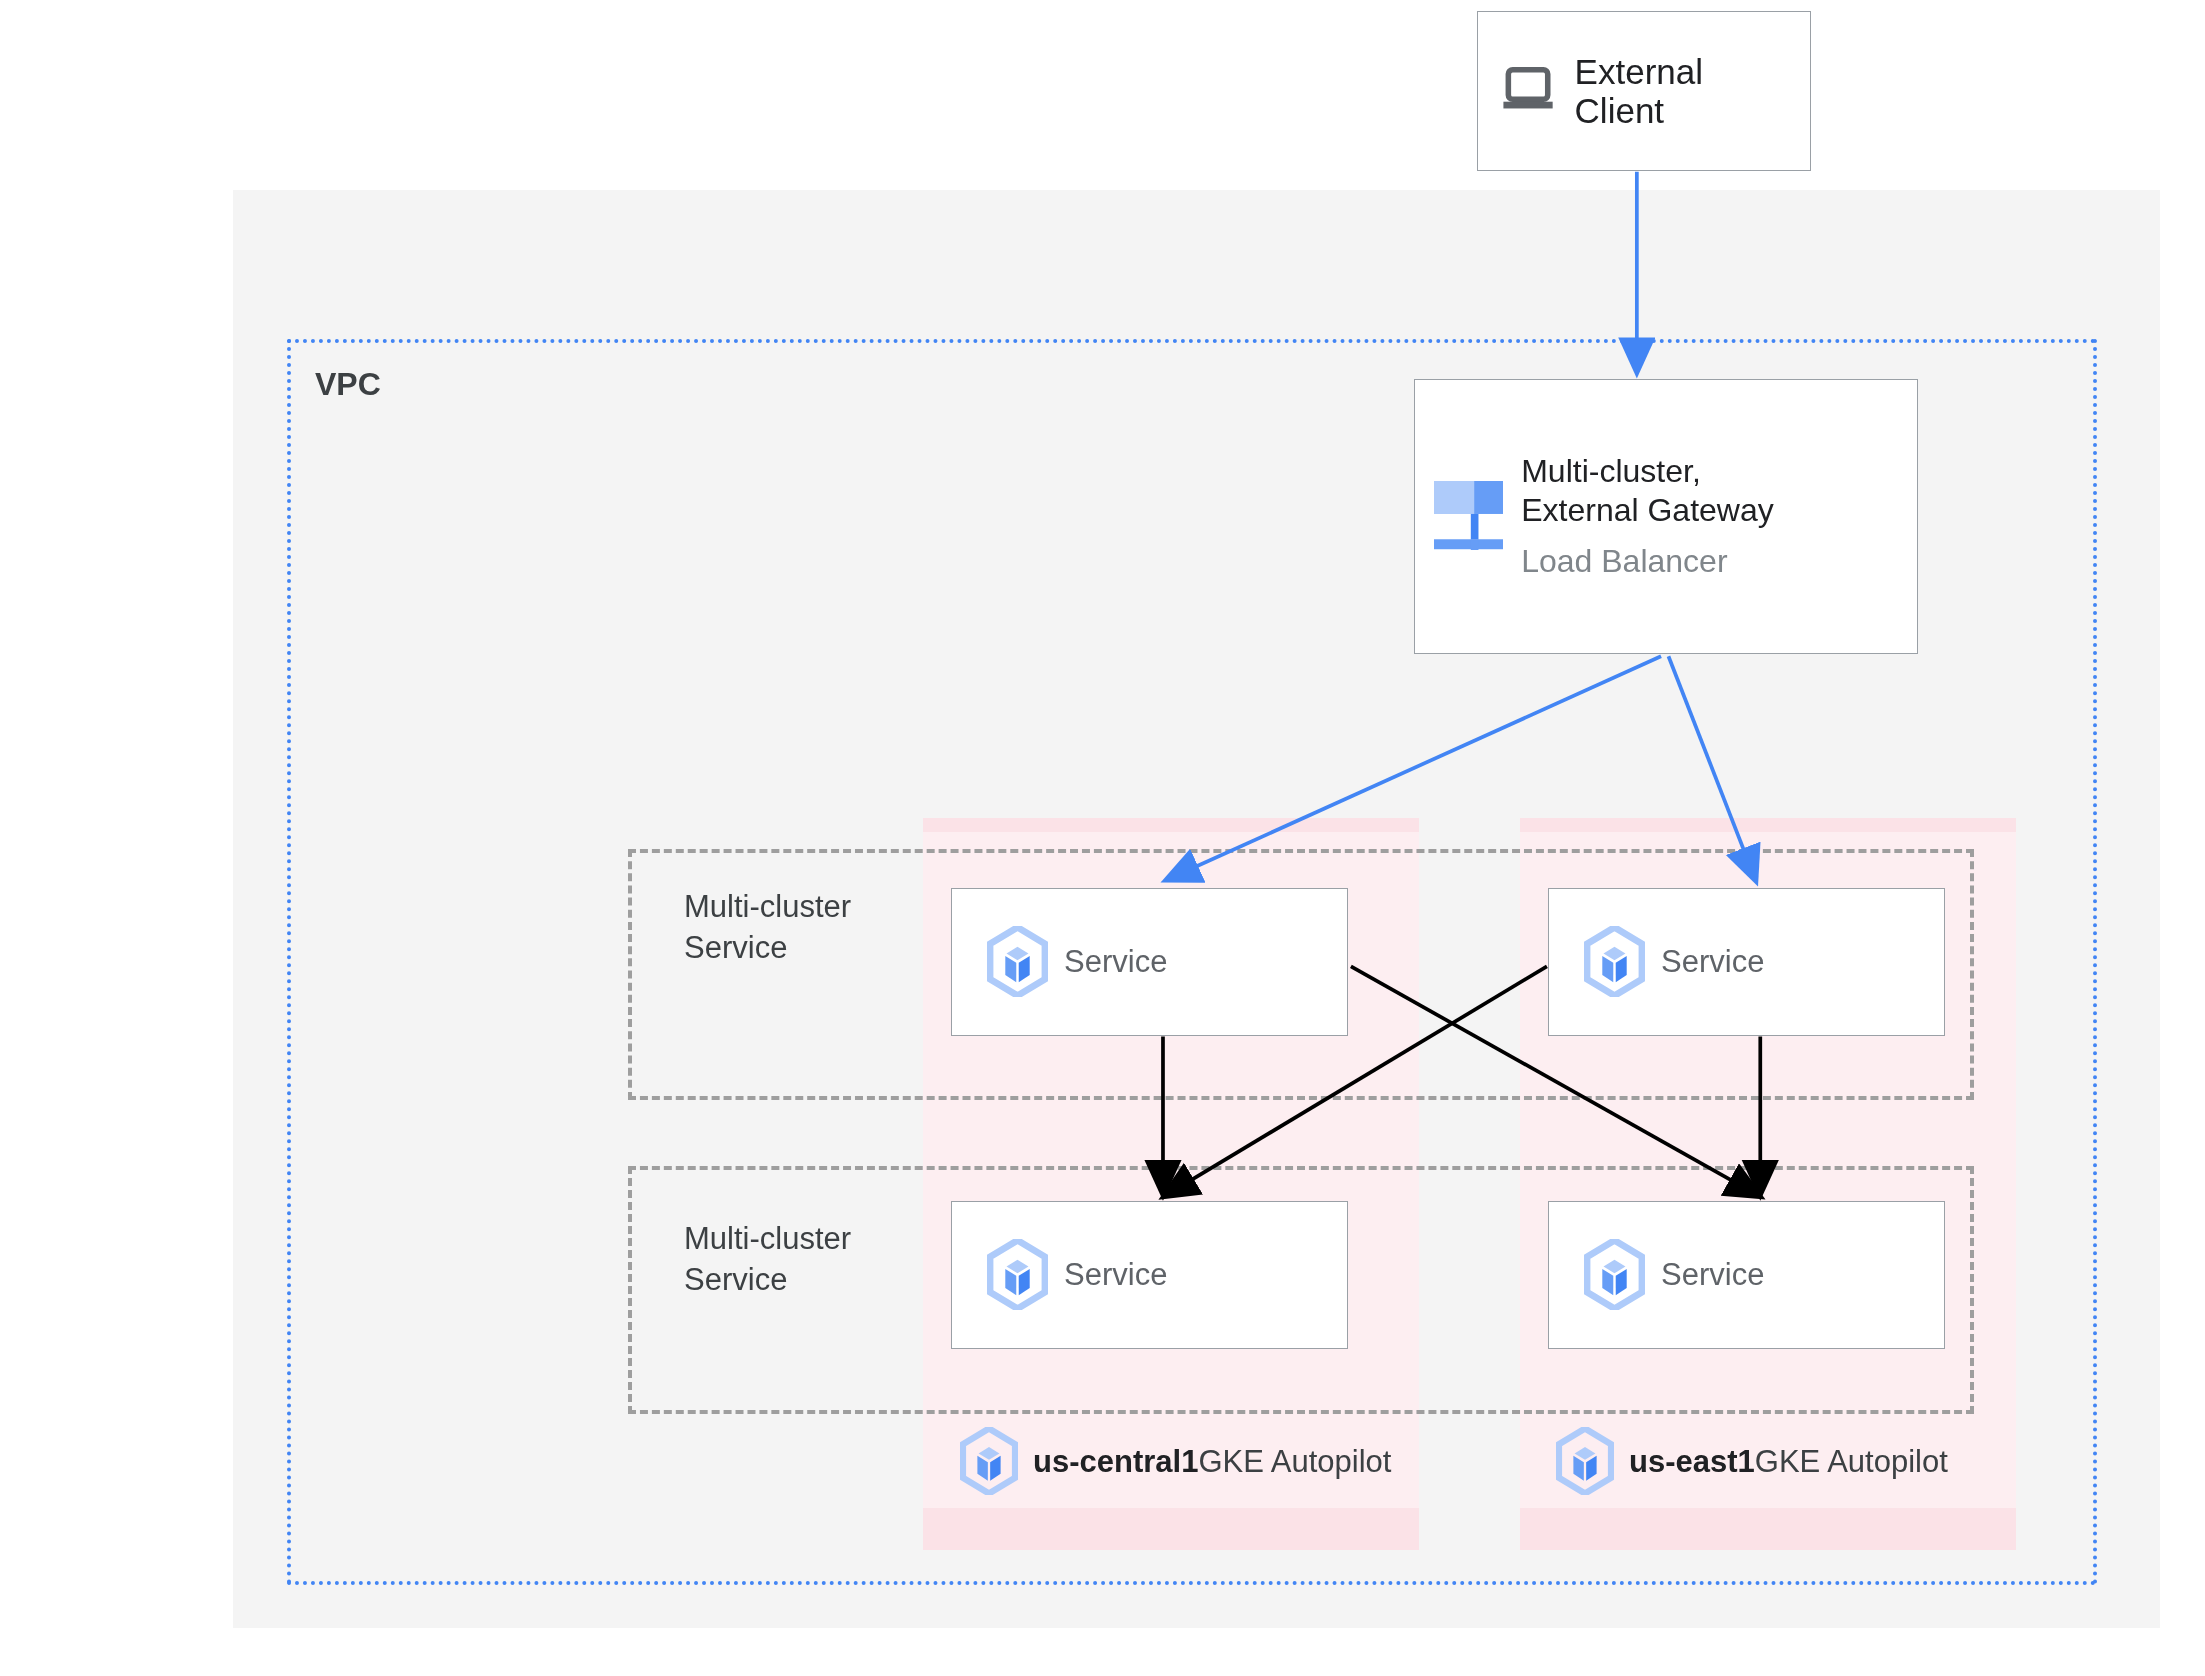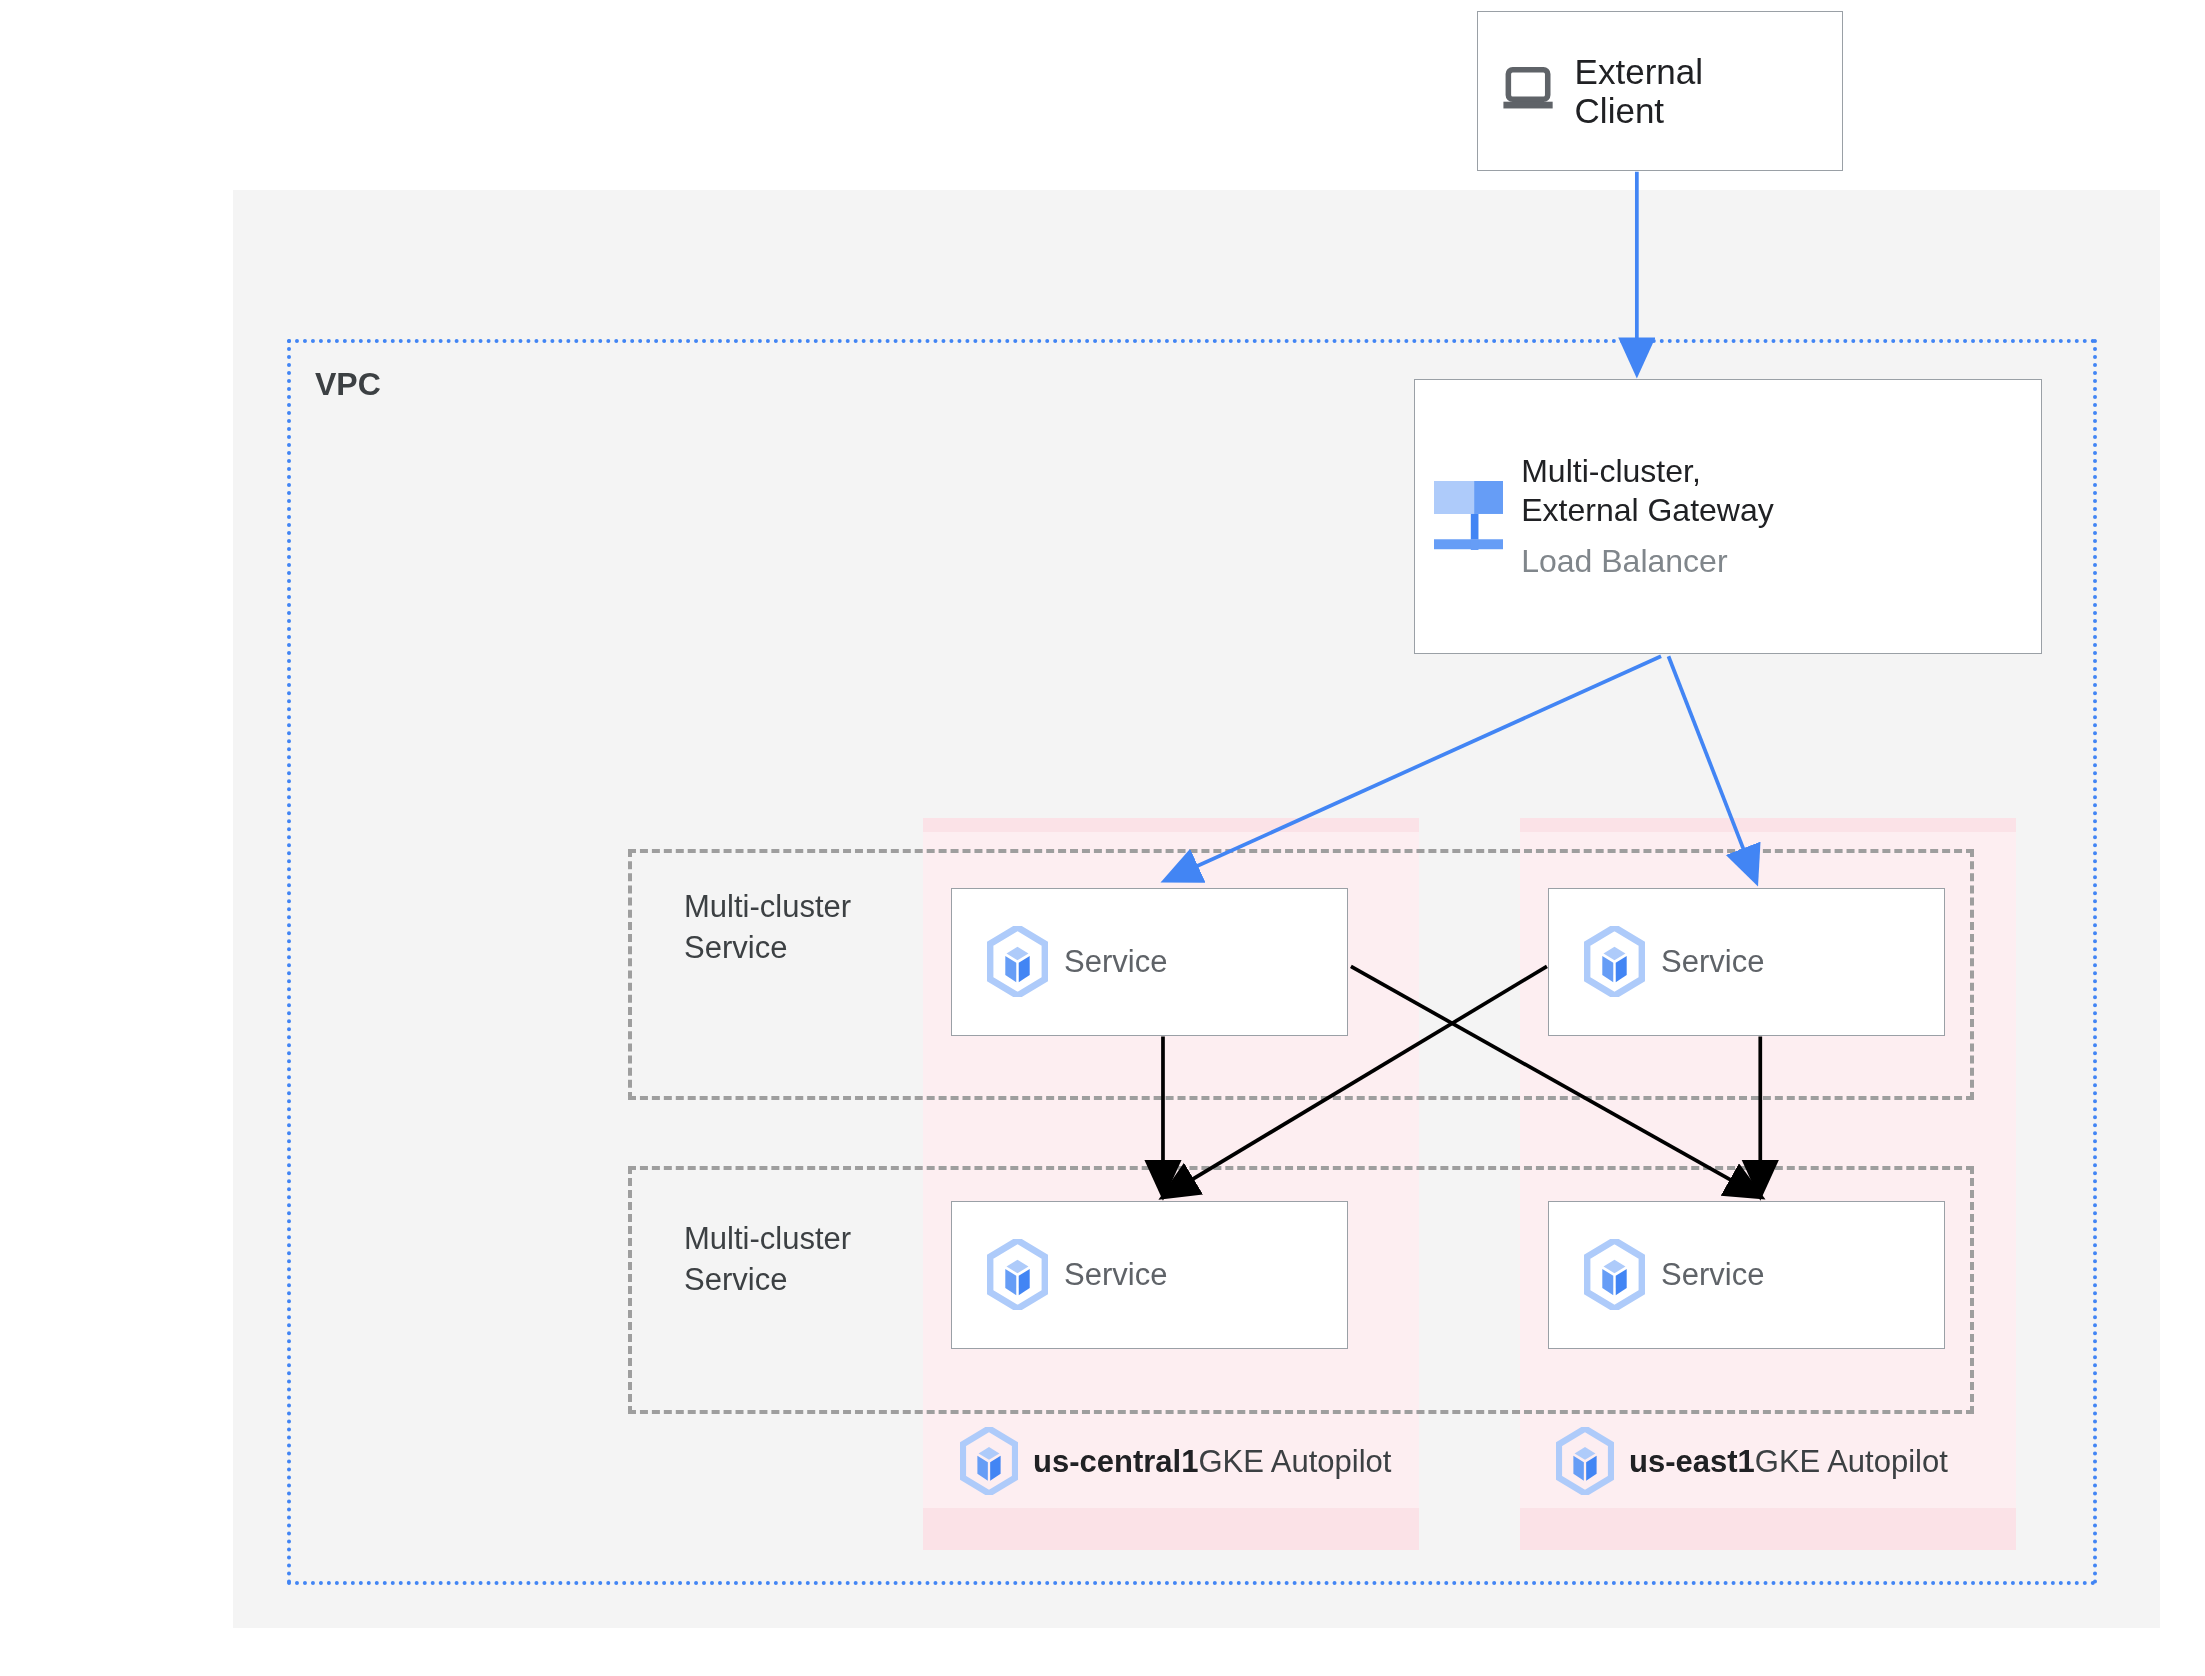--- a/index.html
+++ b/index.html
@@ -17,25 +17,25 @@
 
   
   .vpc{position:absolute;left:287px;top:339px;width:1810px;height:1246px;
        border:4.3px dotted #4285f4;border-radius:1.2px;box-sizing:border-box;}
   .vpc-label{position:absolute;left:315px;top:366px;font-size:32px;font-weight:bold;color:#3c4043;}
 
   
   .node{position:absolute;background:#ffffff;border:1.2px solid #9aa0a6;box-sizing:border-box;}
 
   
-  .ext-client{left:1477px;top:11px;width:366px;height:160px;display:flex;align-items:center;gap:16px;padding-left:23.6px;}
+  .ext-client{left:1477px;top:11px;width:334px;height:160px;display:flex;align-items:center;gap:16px;padding-left:23.6px;}
   .ext-client .label{font-size:35px;color:#202124;line-height:1.12;}
 
   
-  .lb{left:1414px;top:379px;width:628px;height:275px;display:flex;align-items:center;gap:18.6px;padding-left:18.6px;}
+  .lb{left:1414px;top:379px;width:504px;height:275px;display:flex;align-items:center;gap:18.6px;padding-left:18.6px;}
   .lb .txt{display:flex;flex-direction:column;justify-content:center;}
   .lb .t1{font-size:32px;color:#202124;line-height:1.22;white-space:nowrap;}
   .lb .t2{font-size:32px;color:#80868b;line-height:1.22;margin-top:11px;white-space:nowrap;}
 
   
   .cluster-band{position:absolute;background:#fbe2e7;}
   .band-a{left:923px;top:818px;width:496px;height:732px;}
   .band-b{left:1520px;top:818px;width:496px;height:732px;}
   .band-light{position:absolute;background:#fdeef1;}
   .bandl-a{left:923px;top:832px;width:496px;height:676px;}

